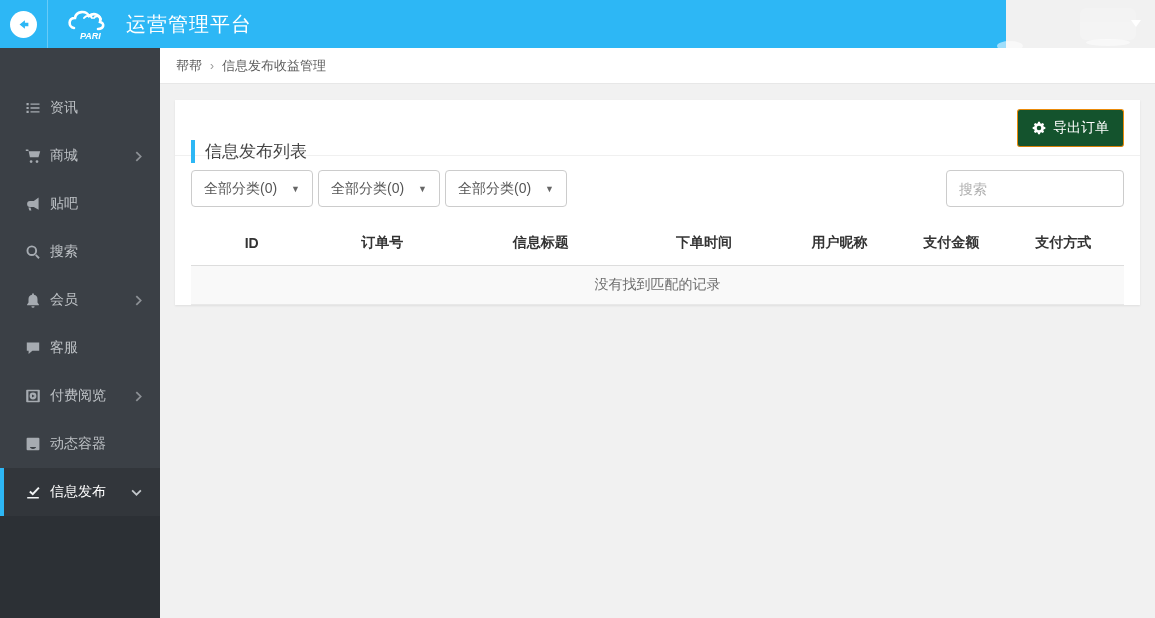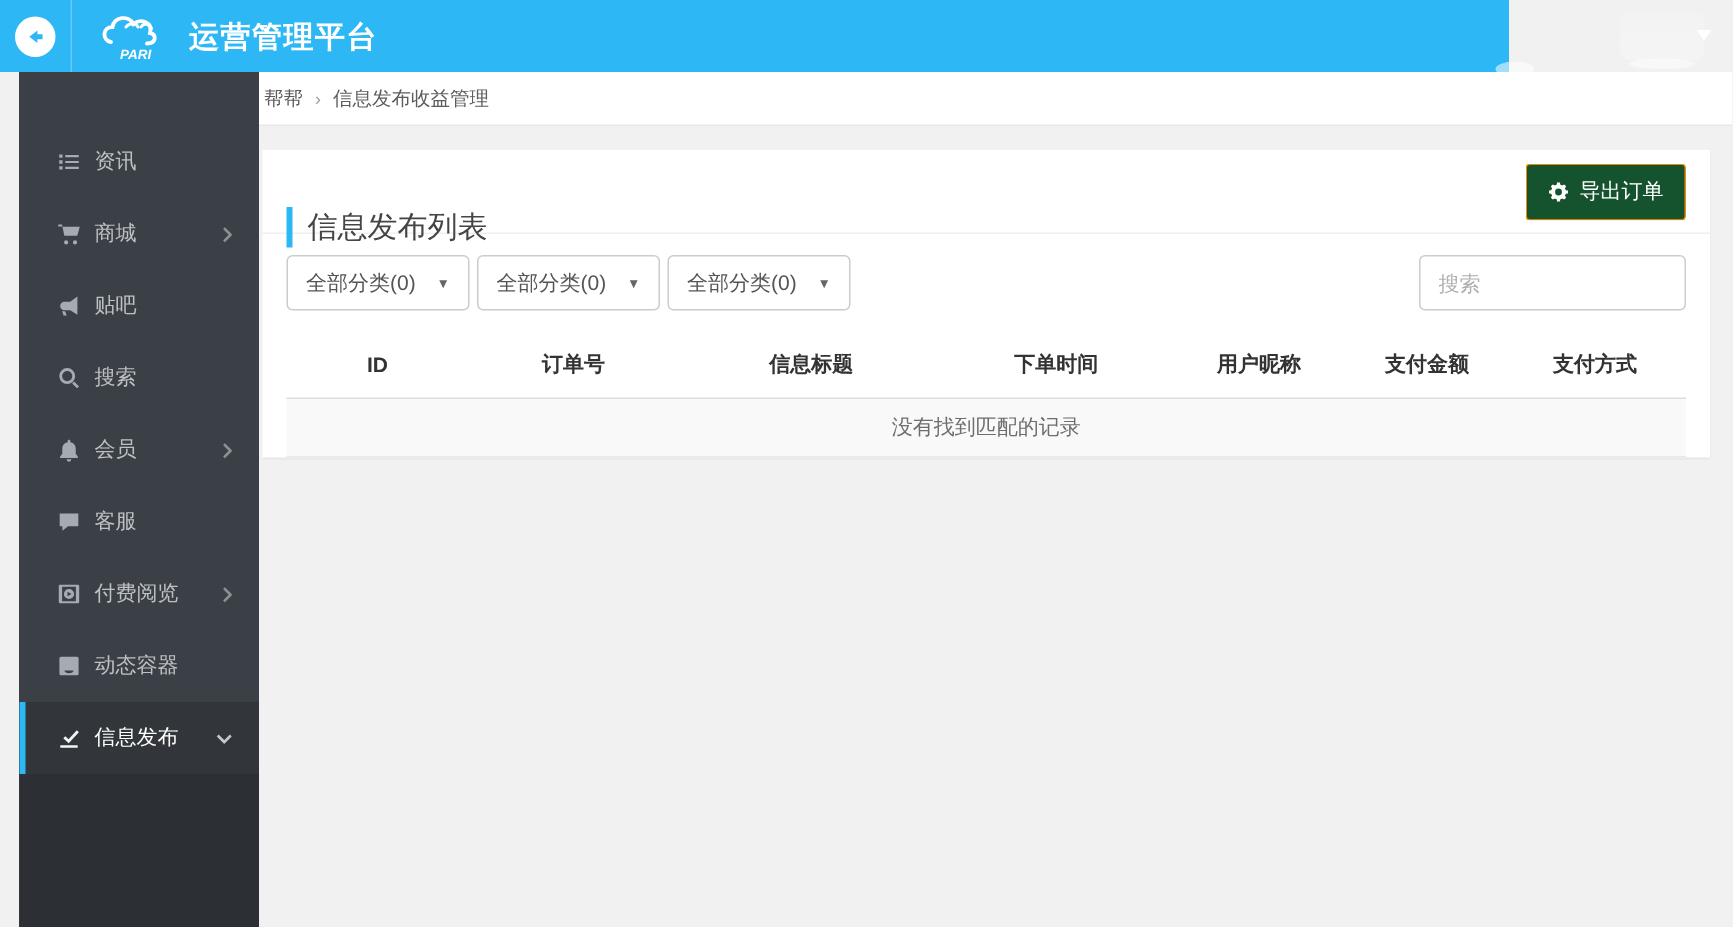--- a/index.html
+++ b/index.html
@@ -7,34 +7,34 @@
     font-family:"Liberation Sans","DejaVu Sans",sans-serif; background:#f1f1f1; }
 
   
   .header { position:fixed; top:0; left:0; width:1006px; height:48px;
     background:#2db7f5; z-index:30; display:flex; align-items:center; }
   .back-area { width:48px; height:48px; display:flex; align-items:center; justify-content:center;
     border-right:1px solid rgba(255,255,255,0.28); cursor:pointer; }
   .back-circle { width:27px; height:27px; background:#fff; border-radius:50%;
     display:flex; align-items:center; justify-content:center; }
   .brand { display:flex; align-items:center; margin-left:16px; }
-  .brand-title { color:#fff; font-size:20px; letter-spacing:1px; margin-left:6px;font-weight:bold; }
+  .brand-title { color:#fff; font-size:20px; letter-spacing:1px; margin-left:6px; }
   .hdr-ellipse1 { position:absolute; left:997px; top:41px; width:26px; height:10px;
     background:rgba(255,255,255,0.55); border-radius:50%; }
   .user-box { position:absolute; left:1080px; top:8px; width:56px; height:32px;
     background:rgba(255,255,255,0.16); border-radius:6px; }
   .user-box .half { position:absolute; left:0; top:14px; width:56px; height:18px;
     background:rgba(255,255,255,0.12); border-radius:0 0 6px 6px; }
   .user-caret { position:absolute; left:1131px; top:20px; width:0; height:0;
     border-left:5px solid transparent; border-right:5px solid transparent; border-top:7px solid #fff; }
   .hdr-ellipse2 { position:absolute; left:1086px; top:39px; width:44px; height:7px;
     background:rgba(255,255,255,0.5); border-radius:50%; }
 
   
-  .sidebar { position:fixed; top:48px; left:13px; bottom:0; width:160px;
+  .sidebar { position:fixed; top:48px; left:0; bottom:0; width:160px;
     background:#3b4046; z-index:20; display:flex; flex-direction:column; padding-top:36px; }
   .s-item { height:48px; display:flex; align-items:center; padding-left:25px; padding-right:18px;
     color:#bdc1c5; font-size:14px; cursor:pointer; position:relative; }
   .s-item .mi { width:16px; height:16px; color:#a6abb1; margin-right:9px; flex:0 0 auto; }
   .s-item .lbl { flex:1 1 auto; }
   .s-item .chev { color:#8d9196; }
   .s-item.active { background:#32363b; border-left:4px solid #2db7f5; padding-left:21px; color:#fff; }
   .s-item.active .mi { color:#f2f4f5; }
   .s-item.active .chev { color:#c3c7cb; }
   .sidebar-fill { flex:1 1 auto; background:#2c3035; }
@@ -42,21 +42,21 @@
   
   .content { margin-left:160px; padding-top:48px; height:437px; display:flex; flex-direction:column; }
   .breadcrumb { height:36px; background:#fff; border-bottom:1px solid #e7e7e7;
     display:flex; align-items:center; padding:0 16px; font-size:13px; color:#5c5c5c; }
   .breadcrumb .sep { color:#9a9a9a; margin:0 8px; font-size:12px; }
   .page { flex:1 1 auto; background:#f1f1f1; padding:16px 15px; }
 
   .panel { background:#fff; box-shadow:0 1px 2px rgba(0,0,0,0.08); }
   .panel-head { height:56px; display:flex; align-items:center; justify-content:space-between;
     padding:0 16px; border-bottom:1px solid #f0f0f0; }
-  .panel-title { border-left:4px solid #2db7f5; padding-left:10px; font-size:20px; color:#454545;margin-top:48px; }
+  .panel-title { border-left:4px solid #2db7f5; padding-left:10px; font-size:17px; color:#454545;margin-top:48px; }
   .btn-export { display:flex; align-items:center; gap:7px; background:#14532d; border:1px solid #ea8a0a;
     border-bottom-color:#d87f06; color:#fff; font-size:14px; padding:9px 14px; border-radius:3px;
     cursor:pointer; font-family:inherit; }
 
   .filter-row { display:flex; align-items:center; padding:14px 16px 10px 16px; }
   .select { width:122px; height:37px; border:1px solid #ccc; border-radius:4px; background:#fff;
     display:flex; align-items:center; justify-content:space-between; padding:0 12px;
     font-size:14px; color:#555; margin-right:5px; cursor:pointer; }
   .select .caret { font-size:9px; color:#666; margin-left:6px; }
   .search-input { margin-left:auto; width:178px; height:37px; border:1px solid #ccc; border-radius:4px;

